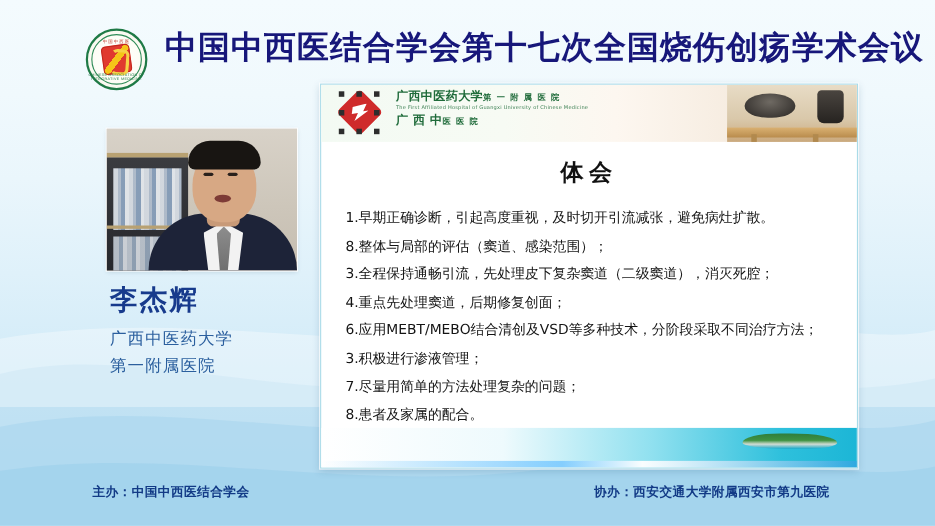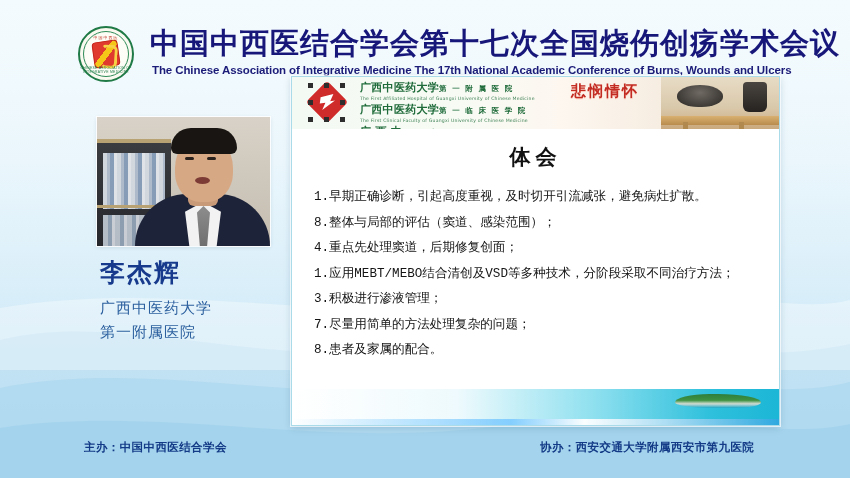--- a/index.html
+++ b/index.html
@@ -146,21 +146,21 @@
   .sel-handle{position:absolute;width:5px;height:5px;background:#2d2d2d;}
   .banner-cn{
     position:absolute;left:68px;top:4px;width:165px;
     font-size:11px;font-weight:bold;color:#1f6b3a;line-height:13px;
     letter-spacing:.3px;white-space:nowrap;
     font-family:"DejaVu Sans","Liberation Sans",sans-serif;
   }
   .banner-en{font-size:4.6px;font-weight:normal;color:#3b7f52;letter-spacing:.2px;line-height:7px;display:block;}
   .banner-row{margin-bottom:1px;}
   .banner-row .cn-main{font-size:11px;}
-  .banner-row .cn-sub{font-size:7.5px;letter-spacing:1.5px;}
+  .banner-row .cn-sub{font-size:7.5px;letter-spacing:1.5px;font-family:Liberation Serif, serif;}
   .banner-cal{
     position:absolute;left:258px;top:3px;width:110px;height:46px;
     color:#c22b22;font-weight:bold;font-size:15px;line-height:22px;
     letter-spacing:2px;text-align:center;
     font-family:"DejaVu Serif","Liberation Serif",serif;
     text-shadow:0 1px 0 rgba(255,180,160,.6);
   }
   .banner-photo{
     position:absolute;right:0;top:0;width:118px;height:52px;
     background:linear-gradient(to bottom,#e8dcc6 0%,#d9c8aa 60%,#caa97d 100%);
@@ -184,21 +184,21 @@
     position:absolute;left:0;top:66px;width:100%;text-align:center;
     font-size:21px;font-weight:bold;color:#111111;letter-spacing:5px;
     font-family:"DejaVu Sans","Liberation Sans",sans-serif;
   }
   .slide-body{
     position:absolute;left:22px;top:108px;width:452px;
     font-size:12.6px;color:#141414;line-height:25.5px;
     font-family:"DejaVu Sans","Liberation Sans",sans-serif;
     letter-spacing:0px;
   }
-  .slide-body .li{white-space:nowrap;font-family:Liberation Mono, monospace;}
+  .slide-body .li{white-space:nowrap;}
   .slide-body .li.wrap{white-space:normal;}
   .slide-footer-band{
     position:absolute;left:0;bottom:0;width:100%;height:36px;
     background:linear-gradient(to right,#ffffff 0%,#eefafd 34%,#8fe0ef 62%,#2ec0dc 86%,#1cb6d6 100%);
   }
   .slide-footer-band .island{
     position:absolute;right:18px;top:5px;width:86px;height:14px;
     background:linear-gradient(to bottom,#2f7a34 0%,#3f8f3a 45%,#d9ddd2 70%,#1aa6c6 100%);
     border-radius:40% 50% 30% 45%/60% 60% 40% 40%;
     opacity:.95;
@@ -241,21 +241,20 @@
   <div class="header">
 
     <div class="logo-emblem">
       <div class="ring2"></div>
       <div class="mini-top">中国中西医</div>
       <div class="core"></div>
       <div class="mini-bot">CHINESE ASSOCIATION OF INTEGRATIVE MEDICINE</div>
     </div>
 
     <div class="title-cn">中国中西医结合学会第十七次全国烧伤创疡学术会议</div>
-    <div class="title-en">The Chinese Association of Integrative Medicine The 17th National Academic Conference of Burns, Wounds and Ulcers</div>
   </div>
 
   <div class="video-box">
     <div class="vid-wall"></div>
     <div class="vid-shelf">
       <div class="books"></div>
       <div class="rail"></div>
       <div class="books2"></div>
     </div>
     <div class="vid-person">
@@ -289,49 +288,45 @@
       <div class="sel-handle" style="left:16px;top:40px;"></div>
       <div class="sel-handle" style="left:32px;top:40px;"></div>
       <div class="sel-handle" style="left:48px;top:40px;"></div>
 
       <div class="banner-cn">
         <div class="banner-row">
           <span class="cn-main">广西中医药大学</span><span class="cn-sub">第 一 附 属 医 院</span>
           <span class="banner-en">The First Affiliated Hospital of Guangxi University of Chinese Medicine</span>
         </div>
         <div class="banner-row">
-          <span class="cn-main">广西中医药大学</span><span class="cn-sub">第 一 临 床 医 学 院</span>
-          <span class="banner-en">The First Clinical Faculty of Guangxi University of Chinese Medicine</span>
-        </div>
-        <div class="banner-row">
           <span class="cn-main">广 西 中</span><span class="cn-sub">医  医  院</span>
           
         </div>
       </div>
 
       <div class="banner-cal">
-        <div>悲悯情怀</div>
       </div>
 
       <div class="banner-photo">
         <div class="bowl"></div>
         <div class="jar"></div>
         <div class="table"></div>
         <div class="leg" style="left:22px;"></div>
         <div class="leg" style="left:78px;"></div>
       </div>
     </div>
 
     <div class="slide-title">体会</div>
 
     <div class="slide-body">
       <div class="li">1.早期正确诊断，引起高度重视，及时切开引流减张，避免病灶扩散。</div>
       <div class="li">8.整体与局部的评估（窦道、感染范围）；</div>
+      <div class="li">3.全程保持通畅引流，先处理皮下复杂窦道（二级窦道），消灭死腔；</div>
       <div class="li">4.重点先处理窦道，后期修复创面；</div>
-      <div class="li wrap">1.应用MEBT/MEBO结合清创及VSD等多种技术，分阶段采取不同治疗方法；</div>
+      <div class="li wrap">6.应用MEBT/MEBO结合清创及VSD等多种技术，分阶段采取不同治疗方法；</div>
       <div class="li">3.积极进行渗液管理；</div>
       <div class="li">7.尽量用简单的方法处理复杂的问题；</div>
       <div class="li">8.患者及家属的配合。</div>
     </div>
 
     <div class="slide-footer-band">
       <div class="island"></div>
       <div class="shine"></div>
     </div>
   </div>

